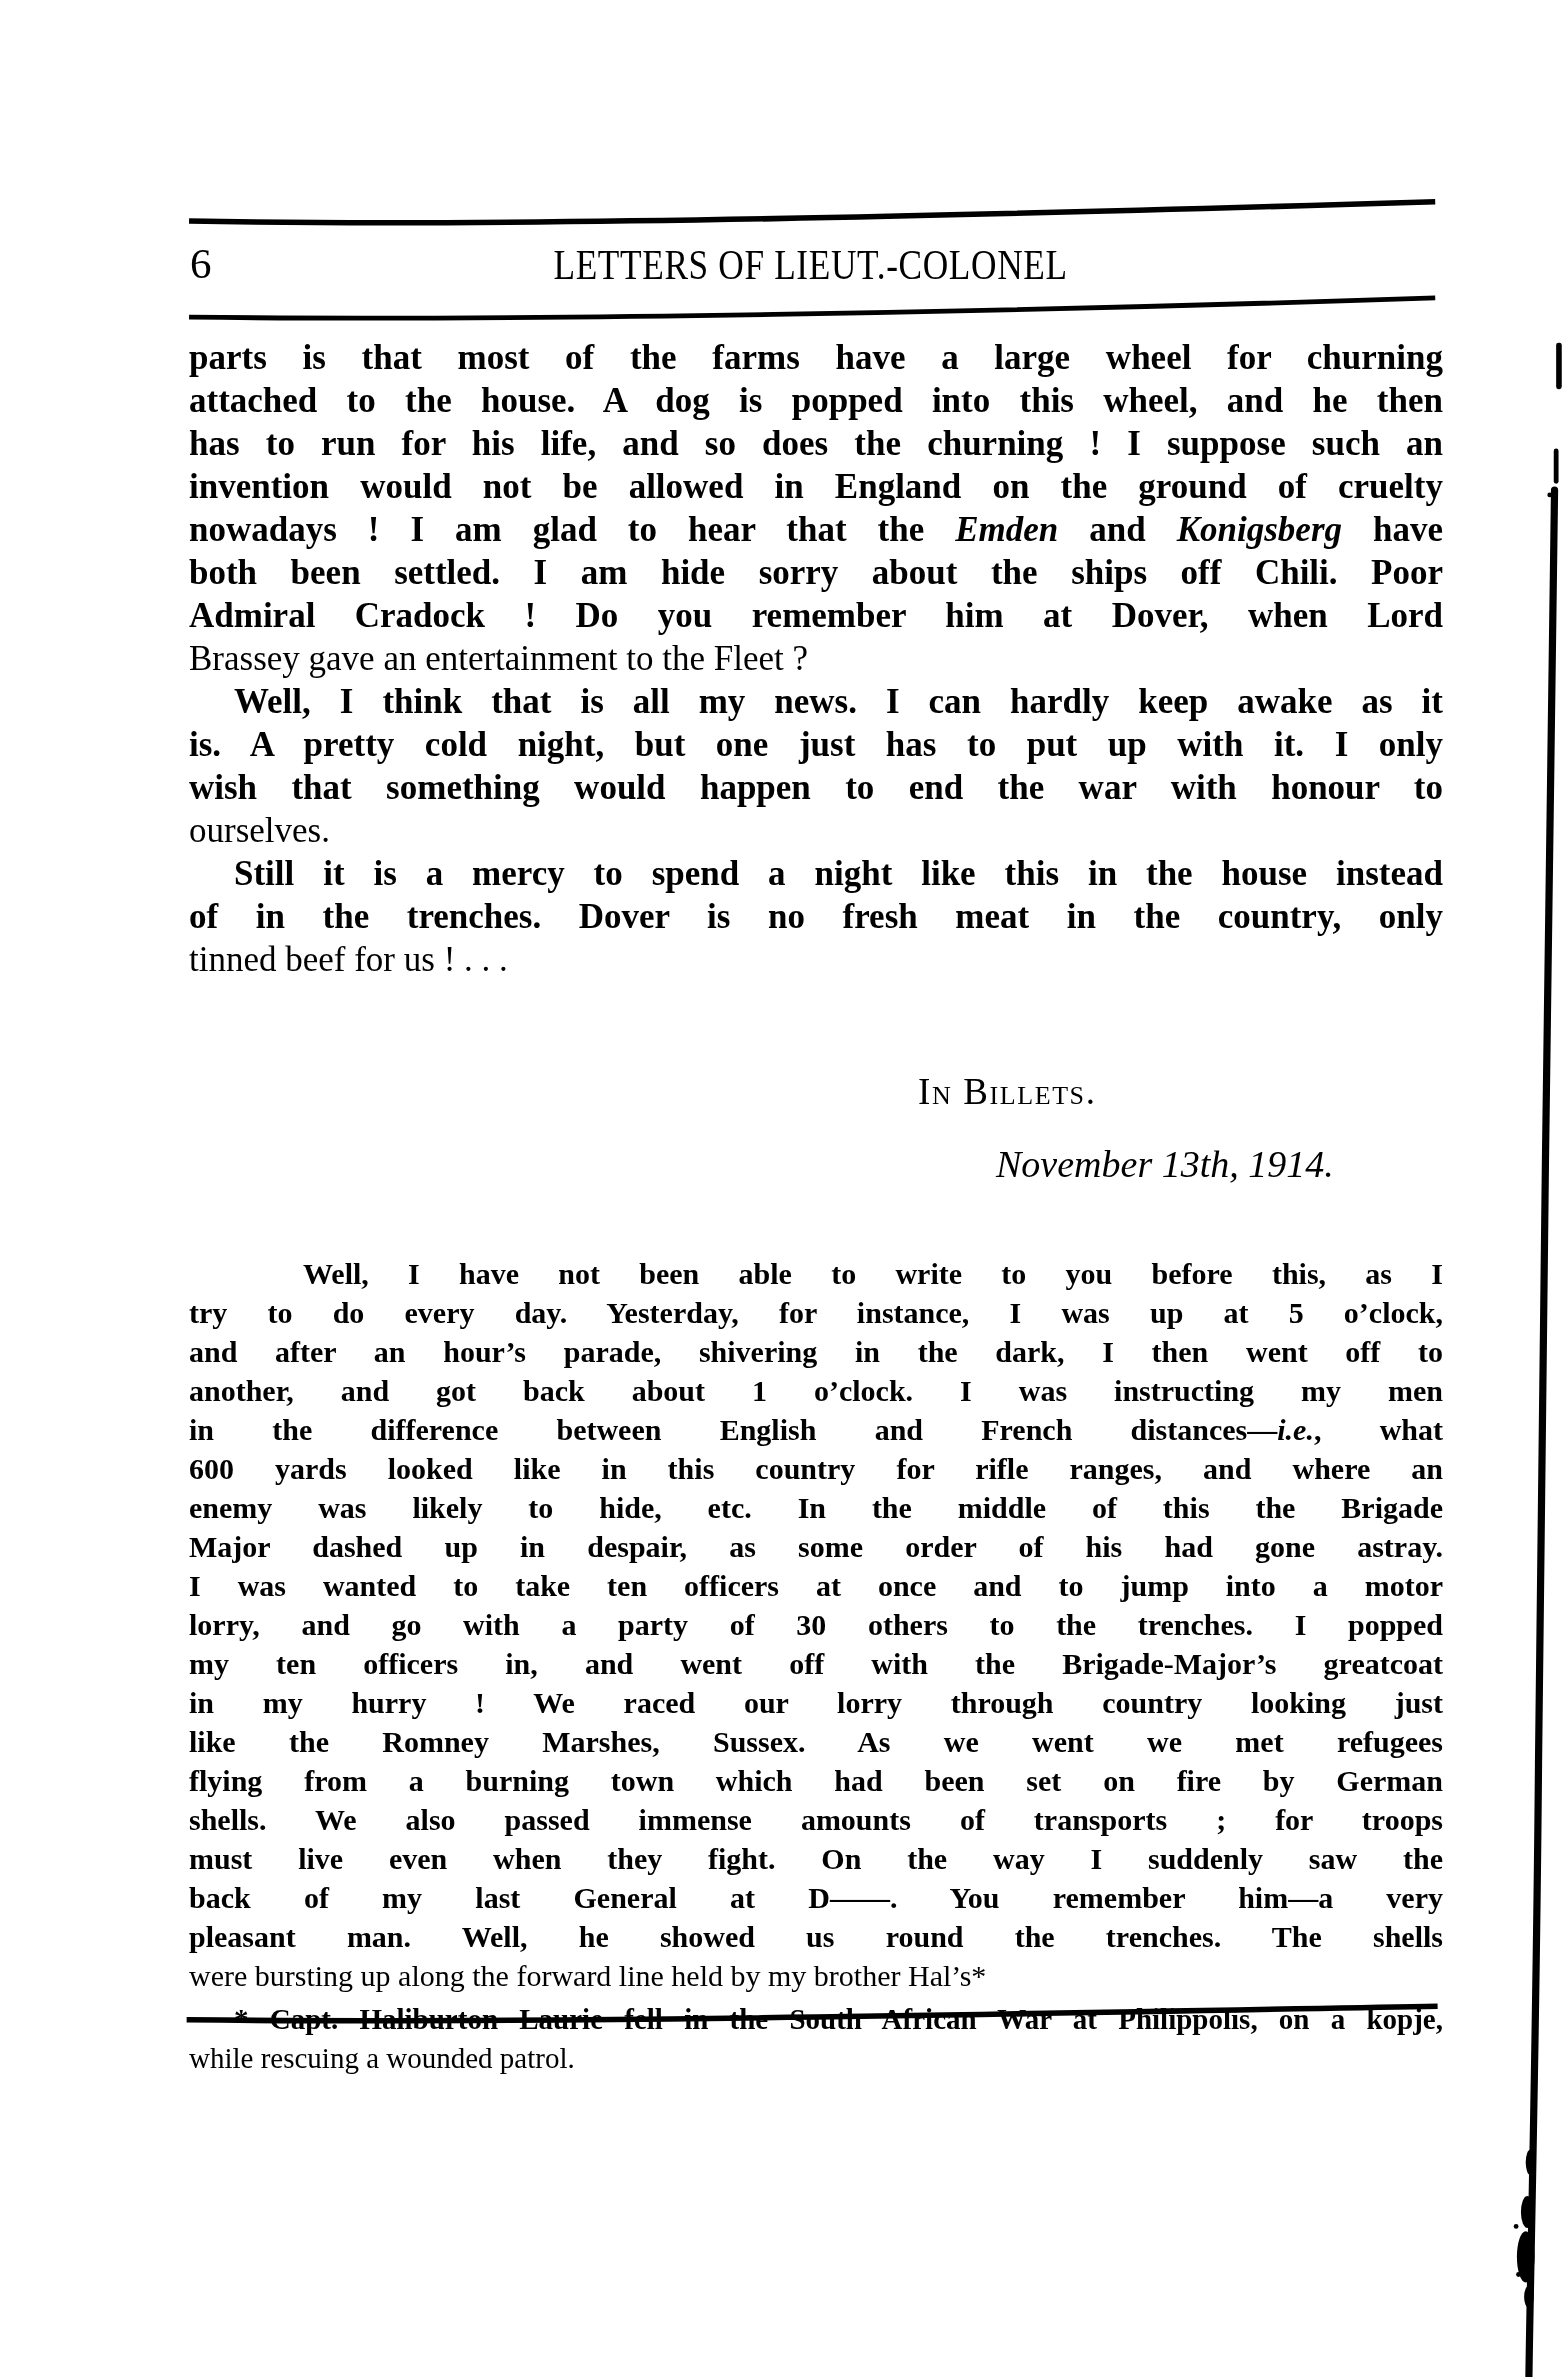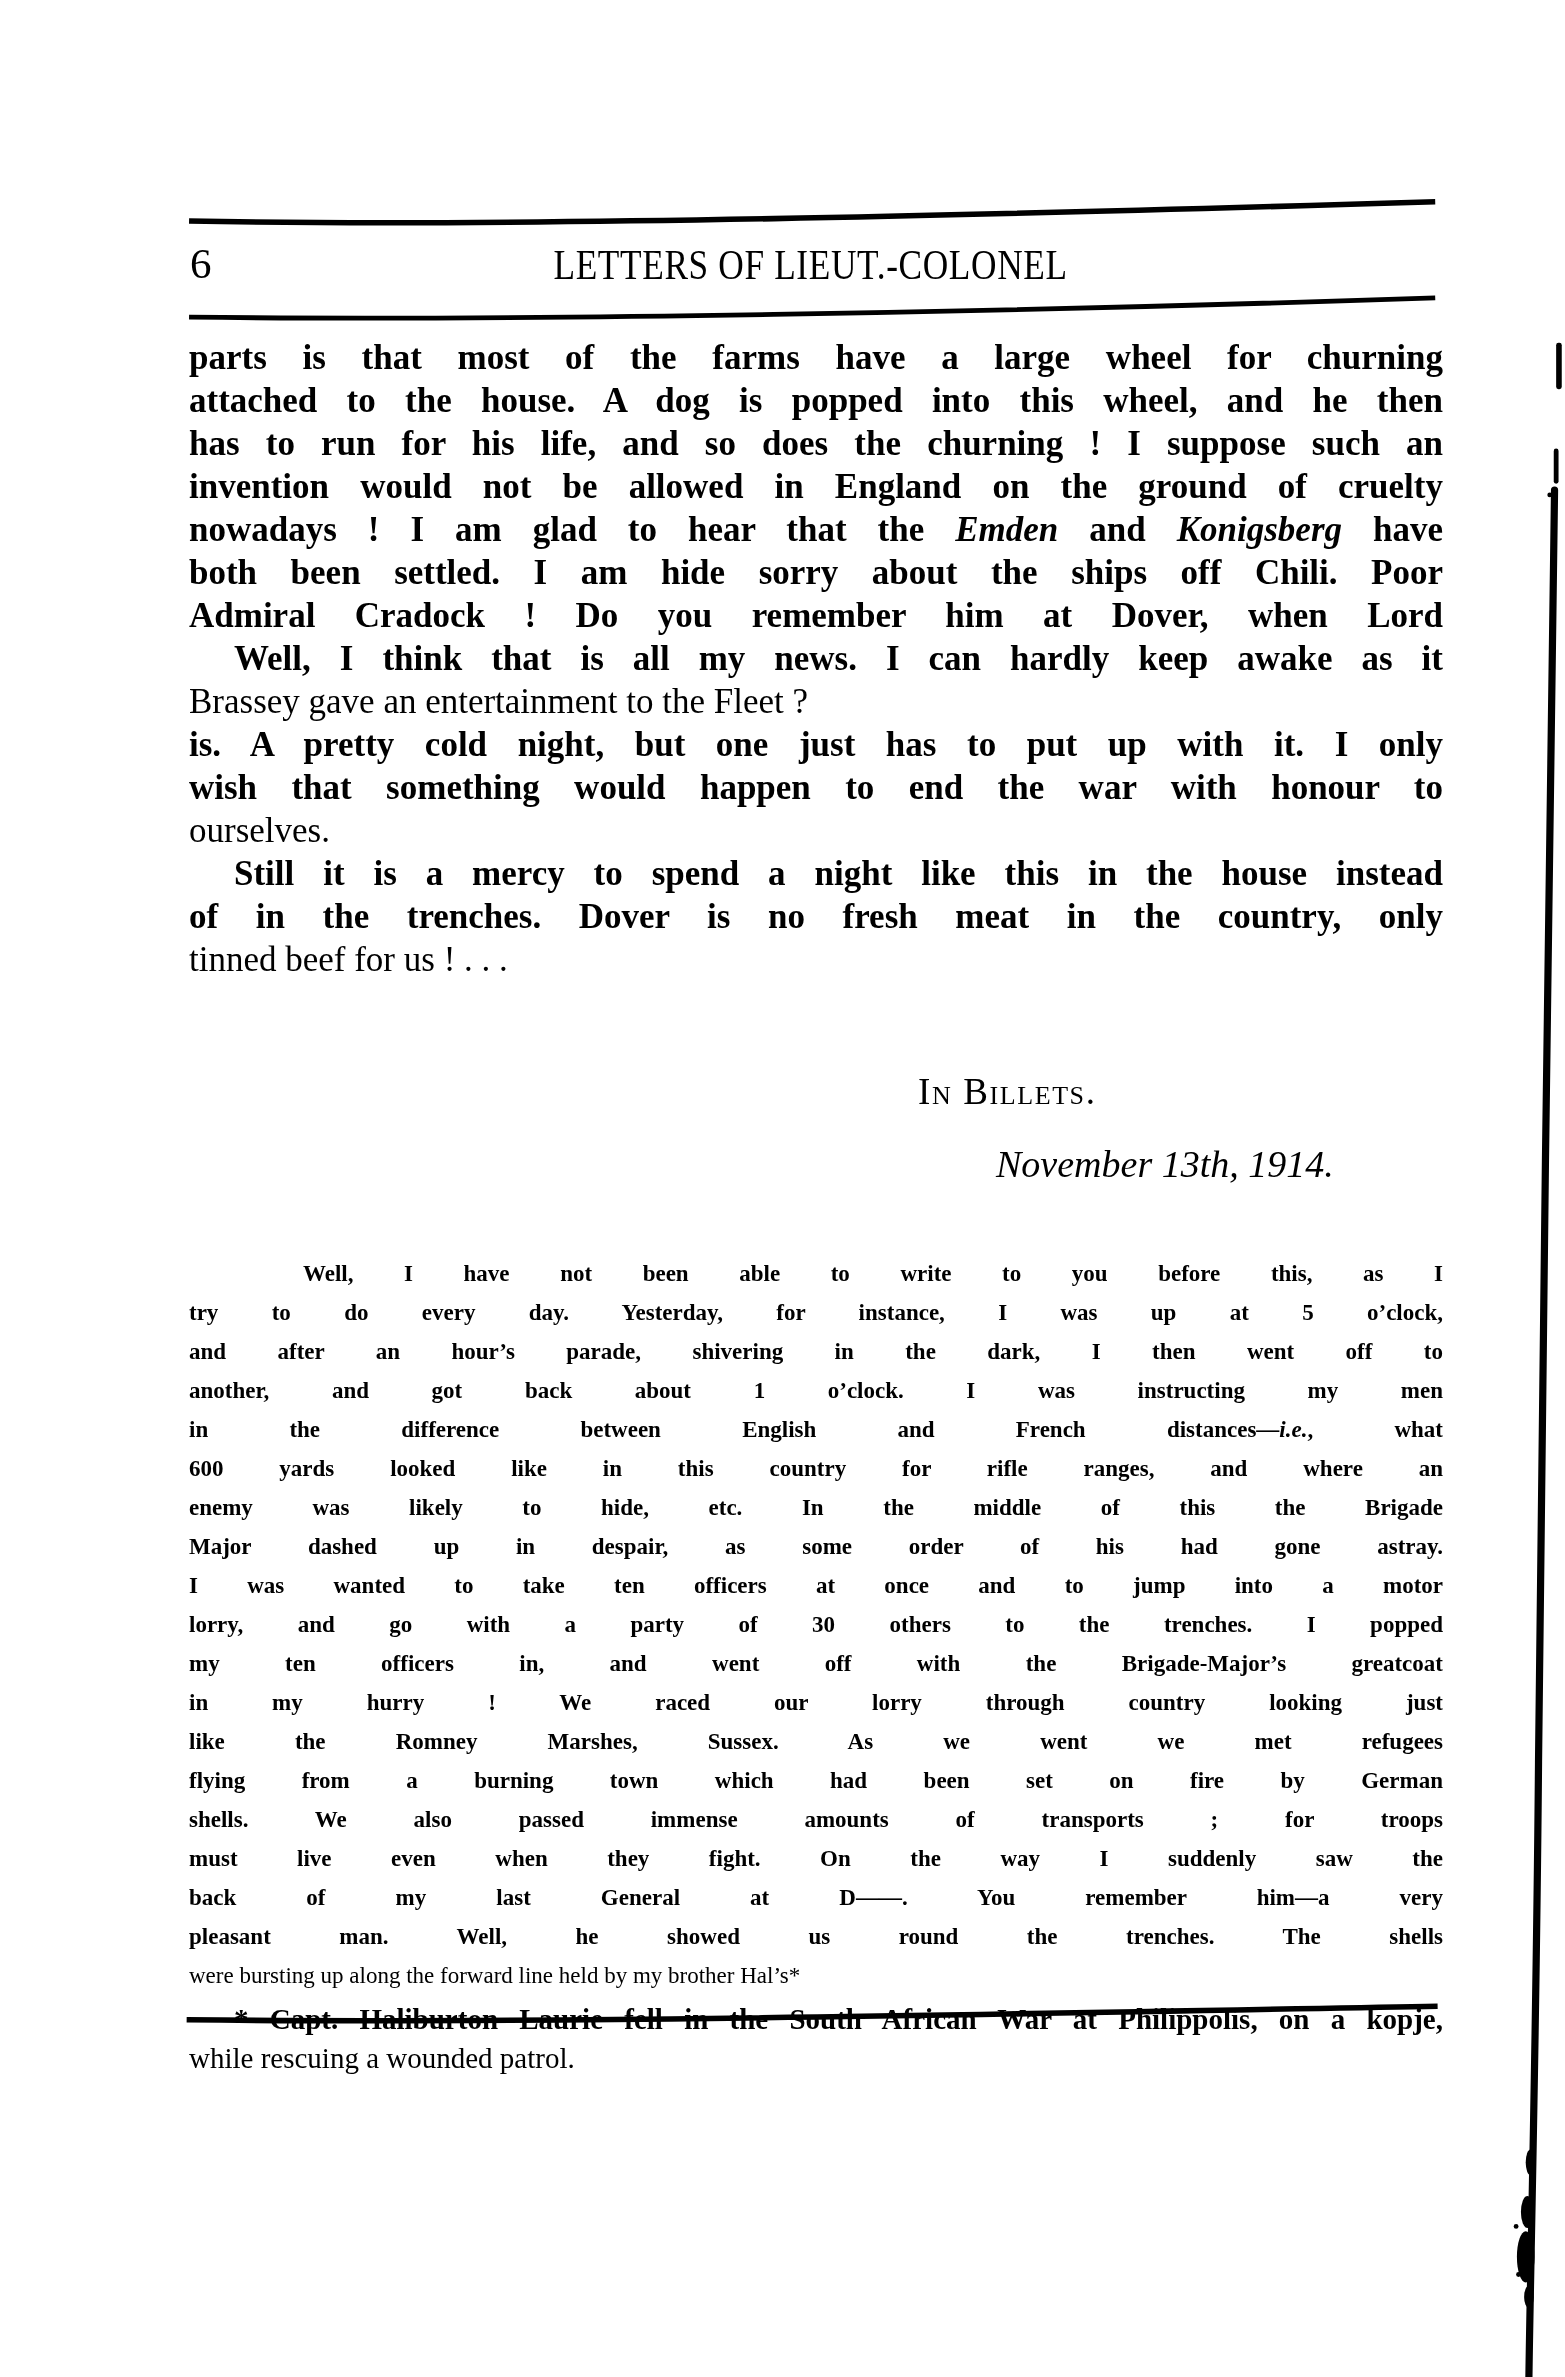--- a/index.html
+++ b/index.html
@@ -7,21 +7,21 @@
         font-family:"Liberation Serif", serif;overflow:hidden;}
   #scan-layer{position:absolute;left:0;top:0;width:1565px;height:2377px;z-index:0;}
   .abs{position:absolute;z-index:1;}
   
   #pagenum{left:190px;top:239px;font-size:43px;}
   #header-title-wrap{left:187px;top:240px;width:1247px;text-align:center;}
   #header-title{display:inline-block;font-size:43px;letter-spacing:0.8px;
                 transform:scaleX(0.82);transform-origin:center;white-space:nowrap;}
   
   #block1{left:189px;top:336px;width:1254px;font-size:35px;}
-  #block2{left:189px;top:1254px;width:1254px;font-size:23px;}
+  #block2{left:189px;top:1254px;width:1254px;font-size:30px;}
   #footnote{left:189px;top:2000px;width:1254px;font-size:29px;}
   .ln{margin:0;text-align:justify;text-align-last:left;}
   .b1{line-height:43px;height:43px;}
   .b2{line-height:39px;height:39px;}
   .fnl{line-height:39px;height:39px;}
   .fill{text-align-last:justify;font-weight:bold;}
   .ind{text-indent:45px;}
   .indlg{text-indent:114px;}
   
   #section-heading{left:918px;top:1070px;font-size:37px;font-variant:small-caps;
@@ -57,22 +57,22 @@
   </div>
 
   <div class="abs" id="block1">
     <p class="ln b1 fill"><span>parts is that most of the farms have a large wheel for churning</span></p>
     <p class="ln b1 fill"><span>attached to the house.  A dog is popped into this wheel, and he then</span></p>
     <p class="ln b1 fill"><span>has to run for his life, and so does the churning !  I suppose such an</span></p>
     <p class="ln b1 fill"><span>invention would not be allowed in England on the ground of cruelty</span></p>
     <p class="ln b1 fill"><span>nowadays !  I am glad to hear that the </span><i>Emden</i><span> and </span><i>Konigsberg</i><span> have</span></p>
     <p class="ln b1 fill"><span>both been settled.  I am hide sorry about the ships off Chili.  Poor</span></p>
     <p class="ln b1 fill"><span>Admiral Cradock !  Do you remember him at Dover, when Lord</span></p>
+    <p class="ln b1"><span>Brassey gave an entertainment to the Fleet ?</span></p>
     <p class="ln b1 fill ind"><span>Well, I think that is all my news.  I can hardly keep awake as it</span></p>
-    <p class="ln b1"><span>Brassey gave an entertainment to the Fleet ?</span></p>
     <p class="ln b1 fill"><span>is.  A pretty cold night, but one just has to put up with it.  I only</span></p>
     <p class="ln b1 fill"><span>wish that something would happen to end the war with honour to</span></p>
     <p class="ln b1"><span>ourselves.</span></p>
     <p class="ln b1 fill ind"><span>Still it is a mercy to spend a night like this in the house instead</span></p>
     <p class="ln b1 fill"><span>of in the trenches.  Dover is no fresh meat in the country, only</span></p>
     <p class="ln b1"><span>tinned beef for us ! . . .</span></p>
   </div>
 
   <div class="abs" id="section-heading">In Billets.</div>
   <div class="abs" id="section-date">November 13th, 1914.</div>

